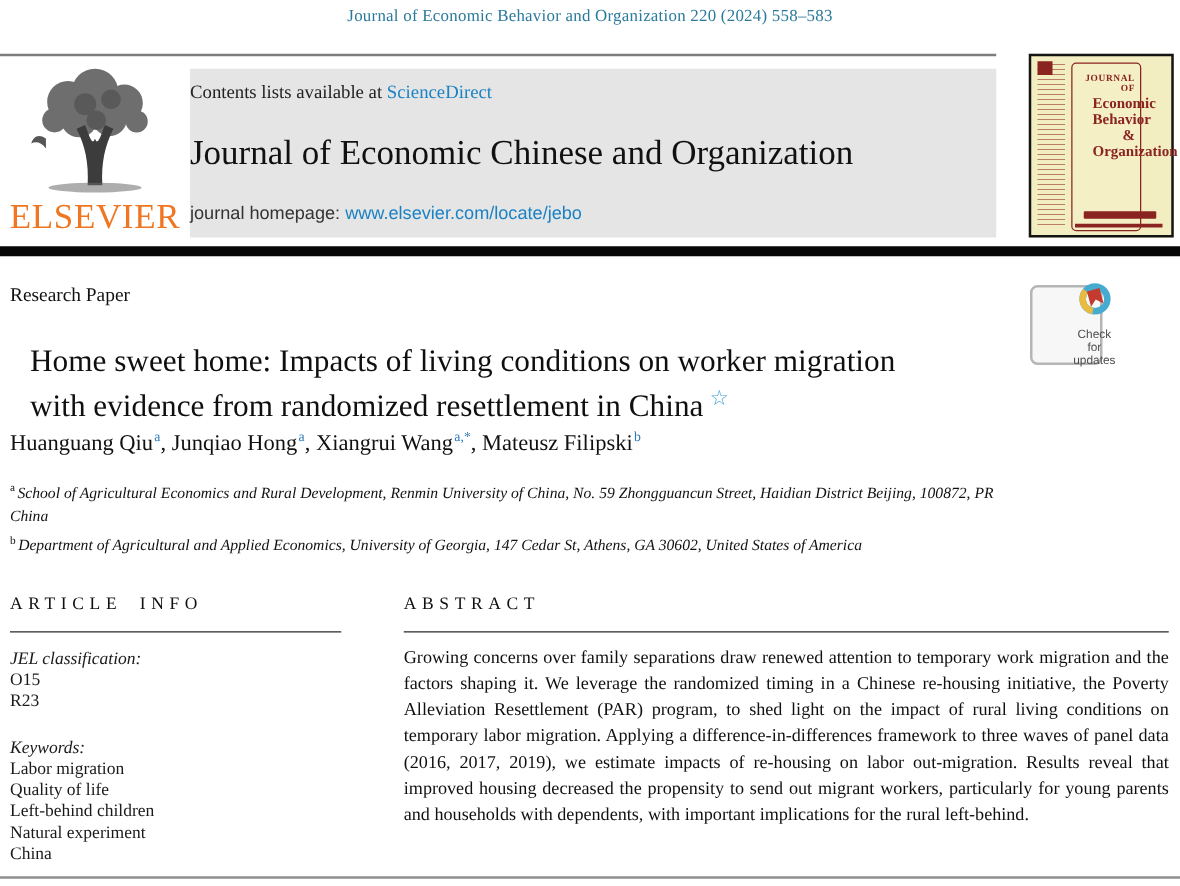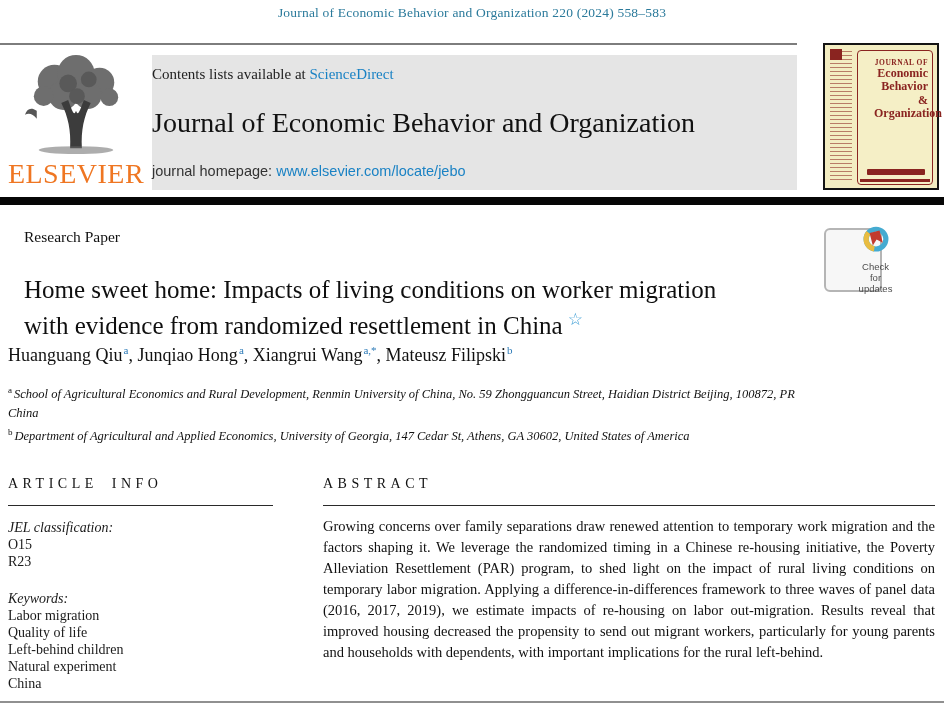--- a/index.html
+++ b/index.html
@@ -39,31 +39,31 @@
     background:#f3edc2;border:2px solid #141414;box-sizing:border-box;
   }
   .cover-toc{
     position:absolute;top:6px;left:5px;width:22px;height:132px;
     background:
       repeating-linear-gradient(to bottom, rgba(139,36,32,0.75) 0 1px, transparent 1px 4px);
     opacity:0.75;
   }
   .cover-toc-head{position:absolute;top:4px;left:5px;width:12px;height:11px;background:#8a2420;}
   .cover-panel{
-    position:absolute;top:5px;left:32px;width:76px;height:135px;
+    position:absolute;top:5px;left:32px;width:56px;height:135px;
     border:1px solid #8a2420;border-radius:4px;background:#f5efc6;
     box-sizing:border-box;
   }
   .cover-titles{margin:8px 4px 0 0;text-align:right;color:#8a2420;line-height:1.1;}
   .cover-t1{font-size:7.5px;font-weight:bold;letter-spacing:0.5px;}
   .cover-t2{font-size:12px;font-weight:bold;margin-left:16px;}
   .cover-pill{position:absolute;bottom:9px;left:9px;width:58px;height:6px;background:#8a2420;border-radius:1px;}
   .cover-baseline{position:absolute;bottom:2px;left:2px;width:70px;height:3px;background:#8a2420;}
   
-  .research-paper{position:absolute;top:228px;left:24px;font-size:15.5px;color:#111;}
+  .research-paper{position:absolute;top:228px;left:8px;font-size:15.5px;color:#111;}
   .title{
     position:absolute;top:256px;left:8px;width:730px;
     font-size:25px;font-weight:normal;line-height:36px;color:#0f0f0f;margin:16px;
   }
   .title-note{color:#42a0d6;font-size:17px;vertical-align:super;line-height:0;margin-left:5px;}
   .authors{position:absolute;top:344px;left:8px;font-size:18px;color:#111;}
   .authors sup{color:#2d7bb8;font-size:11px;margin-left:1px;}
   .affiliations{
     position:absolute;top:381px;left:8px;width:812px;
     font-style:italic;font-size:12.5px;line-height:19px;color:#111;
@@ -123,21 +123,21 @@
         <path d="M54 98 C55 80 52 66 45 52 L52 49 C56 60 58 66 60 60 C62 66 64 60 68 49 L75 52 C68 66 65 80 66 98 Z" fill="#3c3c3c"></path>
         <path d="M20 60 C14 56 10 58 8 64 C12 62 16 63 20 68 Z" fill="#565656"></path>
         <ellipse cx="60" cy="100" rx="38" ry="4" fill="#6a6a6a" opacity="0.55"></ellipse>
       </svg>
     </span>
     <div class="elsevier-name">ELSEVIER</div>
   </div>
 
   <div class="banner">
     <div class="banner-line1"><span>Contents lists available at </span><span class="link">ScienceDirect</span></div>
-    <div class="banner-title">Journal of Economic Behavior and Organization</div>
+    <div class="banner-title">Journal of Economic Chinese and Organization</div>
     <div class="banner-line3"><span>journal homepage: </span><span class="link">www.elsevier.com/locate/jebo</span></div>
   </div>
 
   <div class="cover">
     <div class="cover-toc-head"></div>
     <div class="cover-toc"></div>
     <div class="cover-panel">
       <div class="cover-titles">
         <div class="cover-t1">JOURNAL OF</div>
         <div class="cover-t2">Economic</div>

